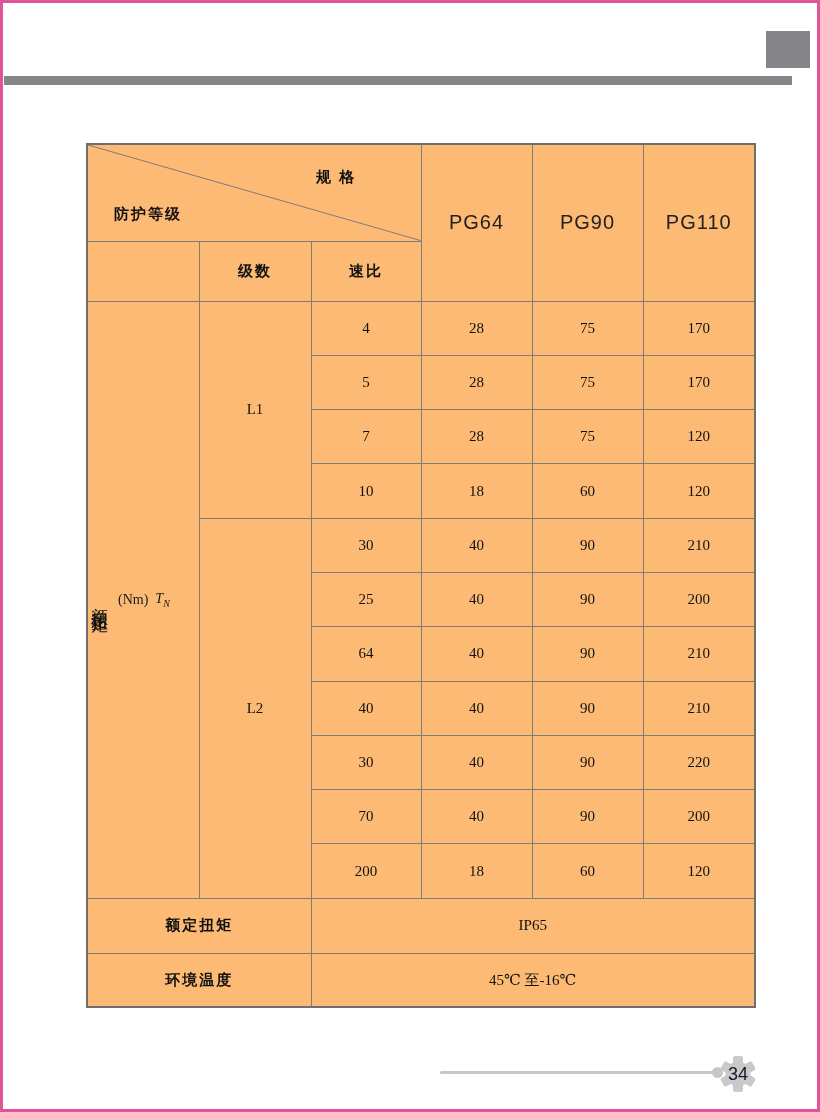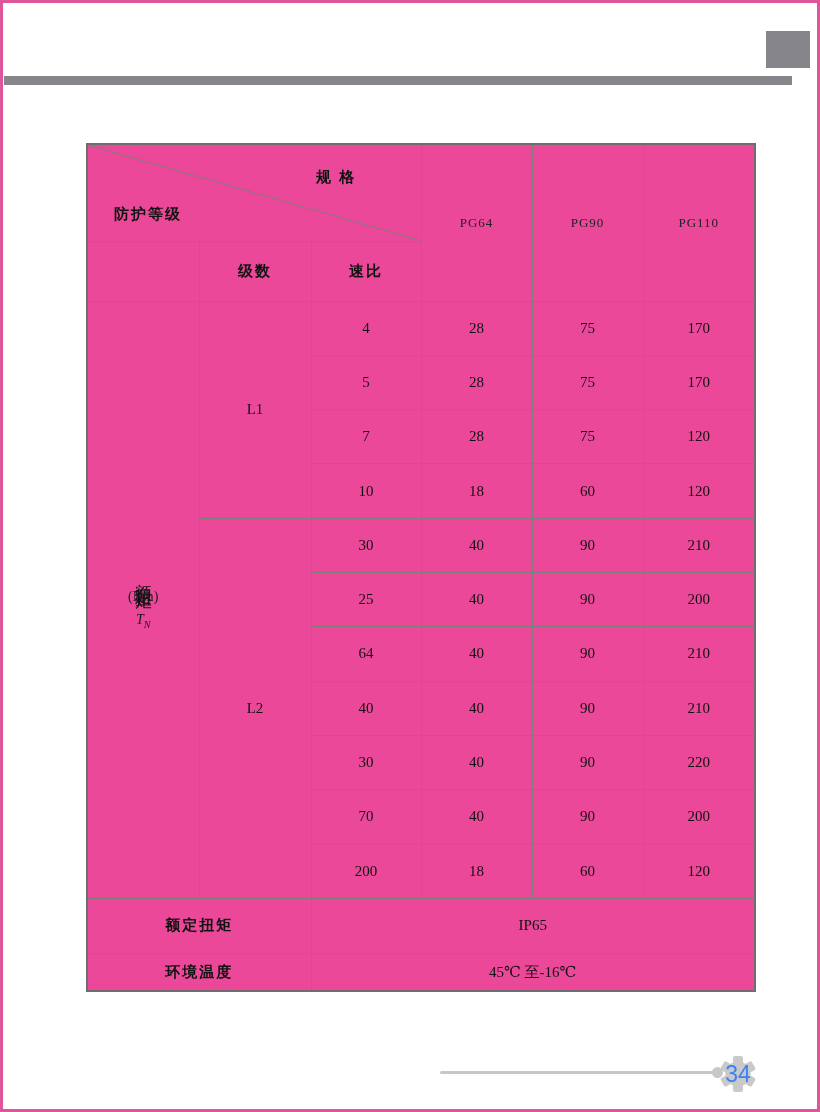--- a/index.html
+++ b/index.html
@@ -14,67 +14,67 @@
   .top-bar{position:absolute;left:4px;top:76px;width:788px;height:9px;background:#86858a;}
   .top-right-block{position:absolute;left:766px;top:31px;width:44px;height:37px;background:#86858a;}
 
   table.spec{
     position:absolute;left:86px;top:143px;width:668px;
     border-collapse:collapse;table-layout:fixed;
     border:2px solid #6e6e6e;
   }
   table.spec td{
     border:1px solid #7d7d7d;text-align:center;vertical-align:middle;padding:0;
-    background:#ec4899;
+    background:#fdba74;
   }
   td.sh{background:#d8d4cf;}
   .r-h1{height:97px}
   .r-h2{height:60px}
   .r-data{height:54.3px}
   .r-f1{height:55px}
-  .r-f2{height:38px}
+  .r-f2{height:54px}
 
   .cn-head{
     font-family:"Liberation Sans",sans-serif;font-weight:bold;
     font-size:15px;letter-spacing:2px;color:#111;
   }
   .num{
     font-family:"Liberation Serif","DejaVu Serif",serif;
     font-size:15px;color:#111;
   }
   .pg{
-    font-family:Liberation Serif, serif;font-size:13px;color:#222;
+    font-family:Liberation Sans, sans-serif;font-size:20px;color:#222;
     letter-spacing:1px;
   }
 
   
   td.corner{position:relative;}
   td.corner svg{position:absolute;left:0;top:0;width:100%;height:100%;display:block;}
   .corner-tr{position:absolute;left:228px;top:23px;}
   .corner-bl{position:absolute;left:26px;top:60px;}
 
   
-  .vlabel{display:flex;flex-direction:column;align-items:center;gap:7px;}
+  .vlabel{display:flex;flex-direction:row;align-items:center;gap:7px;}
   .vchars{
     writing-mode:vertical-rl;text-orientation:upright;
     font-family:"Liberation Serif","DejaVu Serif",serif;
     font-size:17px;letter-spacing:3px;color:#111;
   }
   .vunit{font-family:"Liberation Serif","DejaVu Serif",serif;font-size:14px;}
   .vtn{font-family:Liberation Serif, serif;font-size:14px;font-style:italic;}
   .vtn sub{font-size:10px;}
 
   
   .footer-line{position:absolute;left:440px;top:1071px;width:276px;height:3px;background:#c7c7c7;border-radius:2px;}
   .footer-dot{position:absolute;left:712px;top:1067px;width:11px;height:11px;border-radius:50%;background:#c7c7c7;}
   .gear-badge{position:absolute;left:718px;top:1054px;width:40px;height:40px;}
   .gear-badge svg{position:absolute;inset:0;}
   .gear-num{
     position:absolute;inset:0;display:flex;align-items:center;justify-content:center;
-    font-family:"Liberation Sans",sans-serif;font-size:23px;color:#3b82f6;
+    font-family:"Liberation Sans",sans-serif;font-size:18px;color:#0f172a;
   }
 </style>
 </head>
 <body>
 
 <div class="page-frame"></div>
 <div class="top-bar"></div>
 <div class="top-right-block"></div>
 
 <table class="spec">

